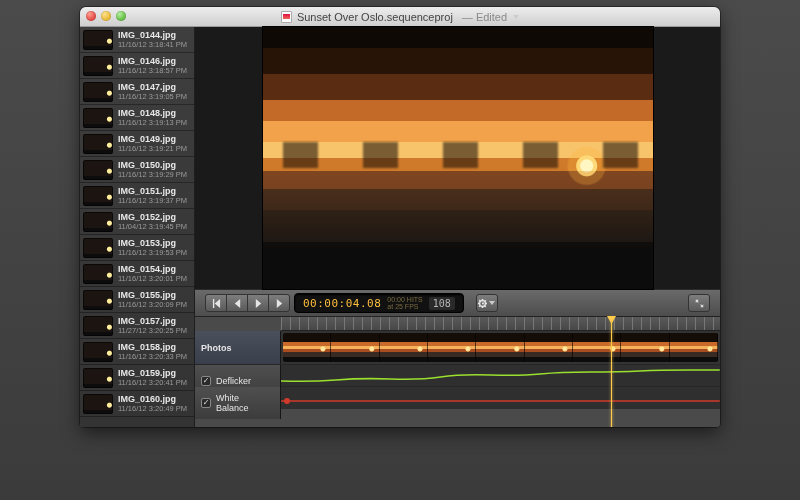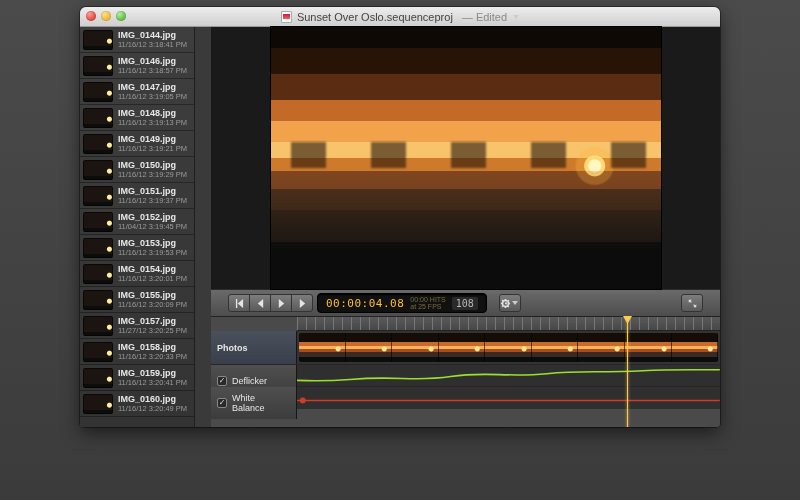--- a/index.html
+++ b/index.html
@@ -26,21 +26,21 @@
   .traffic span { width:10px; height:10px; border-radius:50%; box-shadow:inset 0 0 1px rgba(0,0,0,.4); }
   .tl-close{background:radial-gradient(circle at 35% 30%,#ff9e91,#e0443e 70%);}
   .tl-min  {background:radial-gradient(circle at 35% 30%,#ffe28f,#e6b52f 70%);}
   .tl-zoom {background:radial-gradient(circle at 35% 30%,#b4eea0,#5fb93d 70%);}
   .title-center{ margin:0 auto; display:flex; align-items:center; gap:5px;}
   .doc-icon{ width:11px;height:12px;background:#fff;border:1px solid #aaa;border-radius:1px;position:relative;}
   .doc-icon::after{content:"";position:absolute;left:1px;right:1px;top:2px;height:5px;background:linear-gradient(#d14,#e65);}
   .title-edited{ color:#8a8a8a; margin-left:4px;}
 
   
-  .body { flex:1; display:flex; background:#3a3a3a;gap:16px; }
+  .body { flex:1; display:flex; background:#3a3a3a; }
 
   
   .filelist { width:115px; flex:0 0 115px; background:linear-gradient(#3e3e3e,#333); border-right:1px solid #1e1e1e; overflow:hidden; display:flex; flex-direction:column;}
   .filelist-items{ flex:1; overflow:hidden;}
   .file-row{ display:flex; align-items:center; height:26px; padding:0 4px 0 3px; border-bottom:1px solid rgba(0,0,0,.35);}
   .thumb{ width:30px; height:20px; border-radius:2px; margin-right:5px; flex:0 0 30px;
     background:
       radial-gradient(circle at 88% 56%, #ffef9d 0 2px, transparent 3px),
       linear-gradient(#1b1410 82%, #0c0c0c 82%),
       linear-gradient(#120b06 0 34%, #c96a2a 34% 44%, #f4b35a 44% 58%, #a84d1f 58% 66%, #3a2a24 66% 82%);
@@ -59,21 +59,21 @@
       radial-gradient(circle at 83% 53%, #fff6c1 0 6px, #ffd977 7px 10px, rgba(255,180,60,.3) 11px 18px, transparent 20px),
       linear-gradient(180deg,#0e0904 0 8%, #281307 8% 18%, #5a2c11 18% 28%, #c46a28 28% 36%, #f1a24a 36% 44%, #f7c36b 44% 50%, #cf7a2b 50% 55%, #66351a 55% 62%, #2b1c15 62% 70%, #1a1512 70% 82%, #0c0c0c 82% 100%);
   }
   .preview::before{content:"";position:absolute;left:0;right:0;top:44%;height:10%;
     background:repeating-linear-gradient(90deg, rgba(20,10,5,.0) 0 20px, rgba(20,10,5,.55) 20px 55px, rgba(20,10,5,.0) 55px 80px);
     filter:blur(1px);}
   .preview::after{content:"";position:absolute;left:0;right:0;top:55%;height:30%;
     background:linear-gradient(180deg, rgba(200,120,50,.25), rgba(10,10,10,.0));}
 
   
-  .transport{ height:28px; flex:0 0 28px; background:linear-gradient(#6a6a6a,#4d4d4d); border-top:1px solid #2a2a2a; border-bottom:1px solid #222; display:flex; align-items:center; padding:0 17px; gap:4px;}
+  .transport{ height:28px; flex:0 0 28px; background:linear-gradient(#6a6a6a,#4d4d4d); border-top:1px solid #2a2a2a; border-bottom:1px solid #222; display:flex; align-items:center; padding:0 10px; gap:4px;}
   .tbtn{ width:22px; height:18px; background:linear-gradient(#7d7d7d,#5a5a5a); border:1px solid #333; border-radius:3px; display:flex; align-items:center; justify-content:center; color:#ddd;}
   .tbtn svg{width:9px;height:9px;fill:#e5e5e5;}
   .segment{display:flex;}
   .segment .tbtn{border-radius:0;margin-left:-1px;}
   .segment .tbtn:first-child{border-radius:3px 0 0 3px;margin-left:0;}
   .segment .tbtn:last-child{border-radius:0 3px 3px 0;}
   .tc-display{ margin:0 auto; height:20px; padding:0 8px; background:#111; border:1px solid #000; border-radius:4px; display:flex; align-items:center; gap:6px; box-shadow:inset 0 1px 2px #000;}
   .tc-main{ font-family:Menlo,monospace; font-size:11px; color:#ffbf3d; letter-spacing:.5px;}
   .tc-sub{ font-size:7px; color:#7a6a40; line-height:1;}
   .tc-frame{ font-family:Menlo,monospace; font-size:10px; color:#b7b7b7; background:#2a2a2a; padding:1px 4px; border-radius:2px;}

